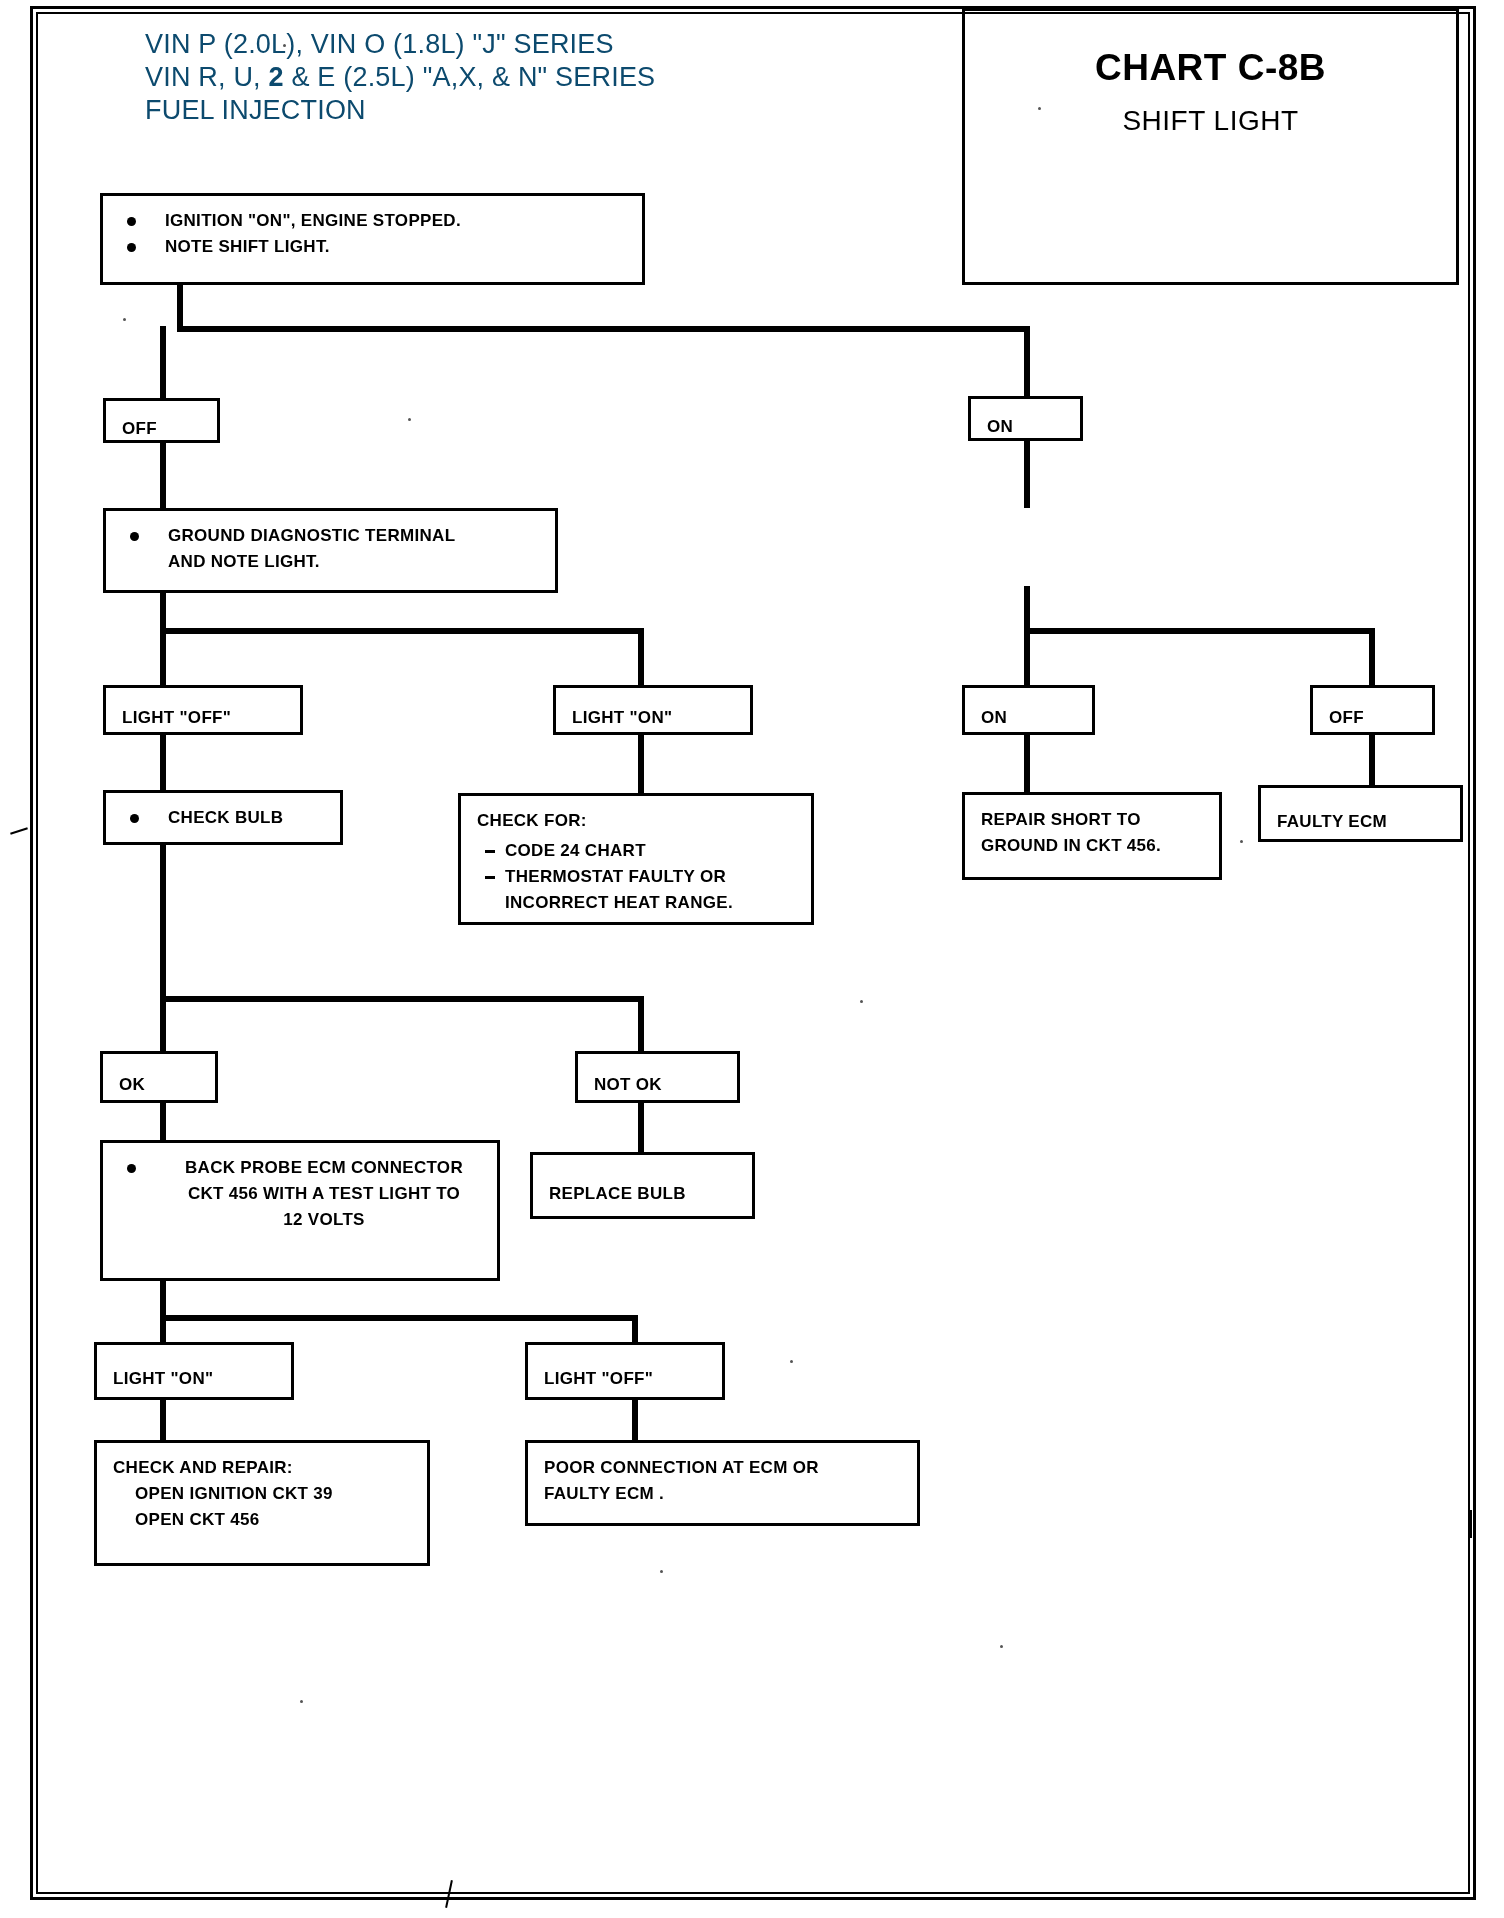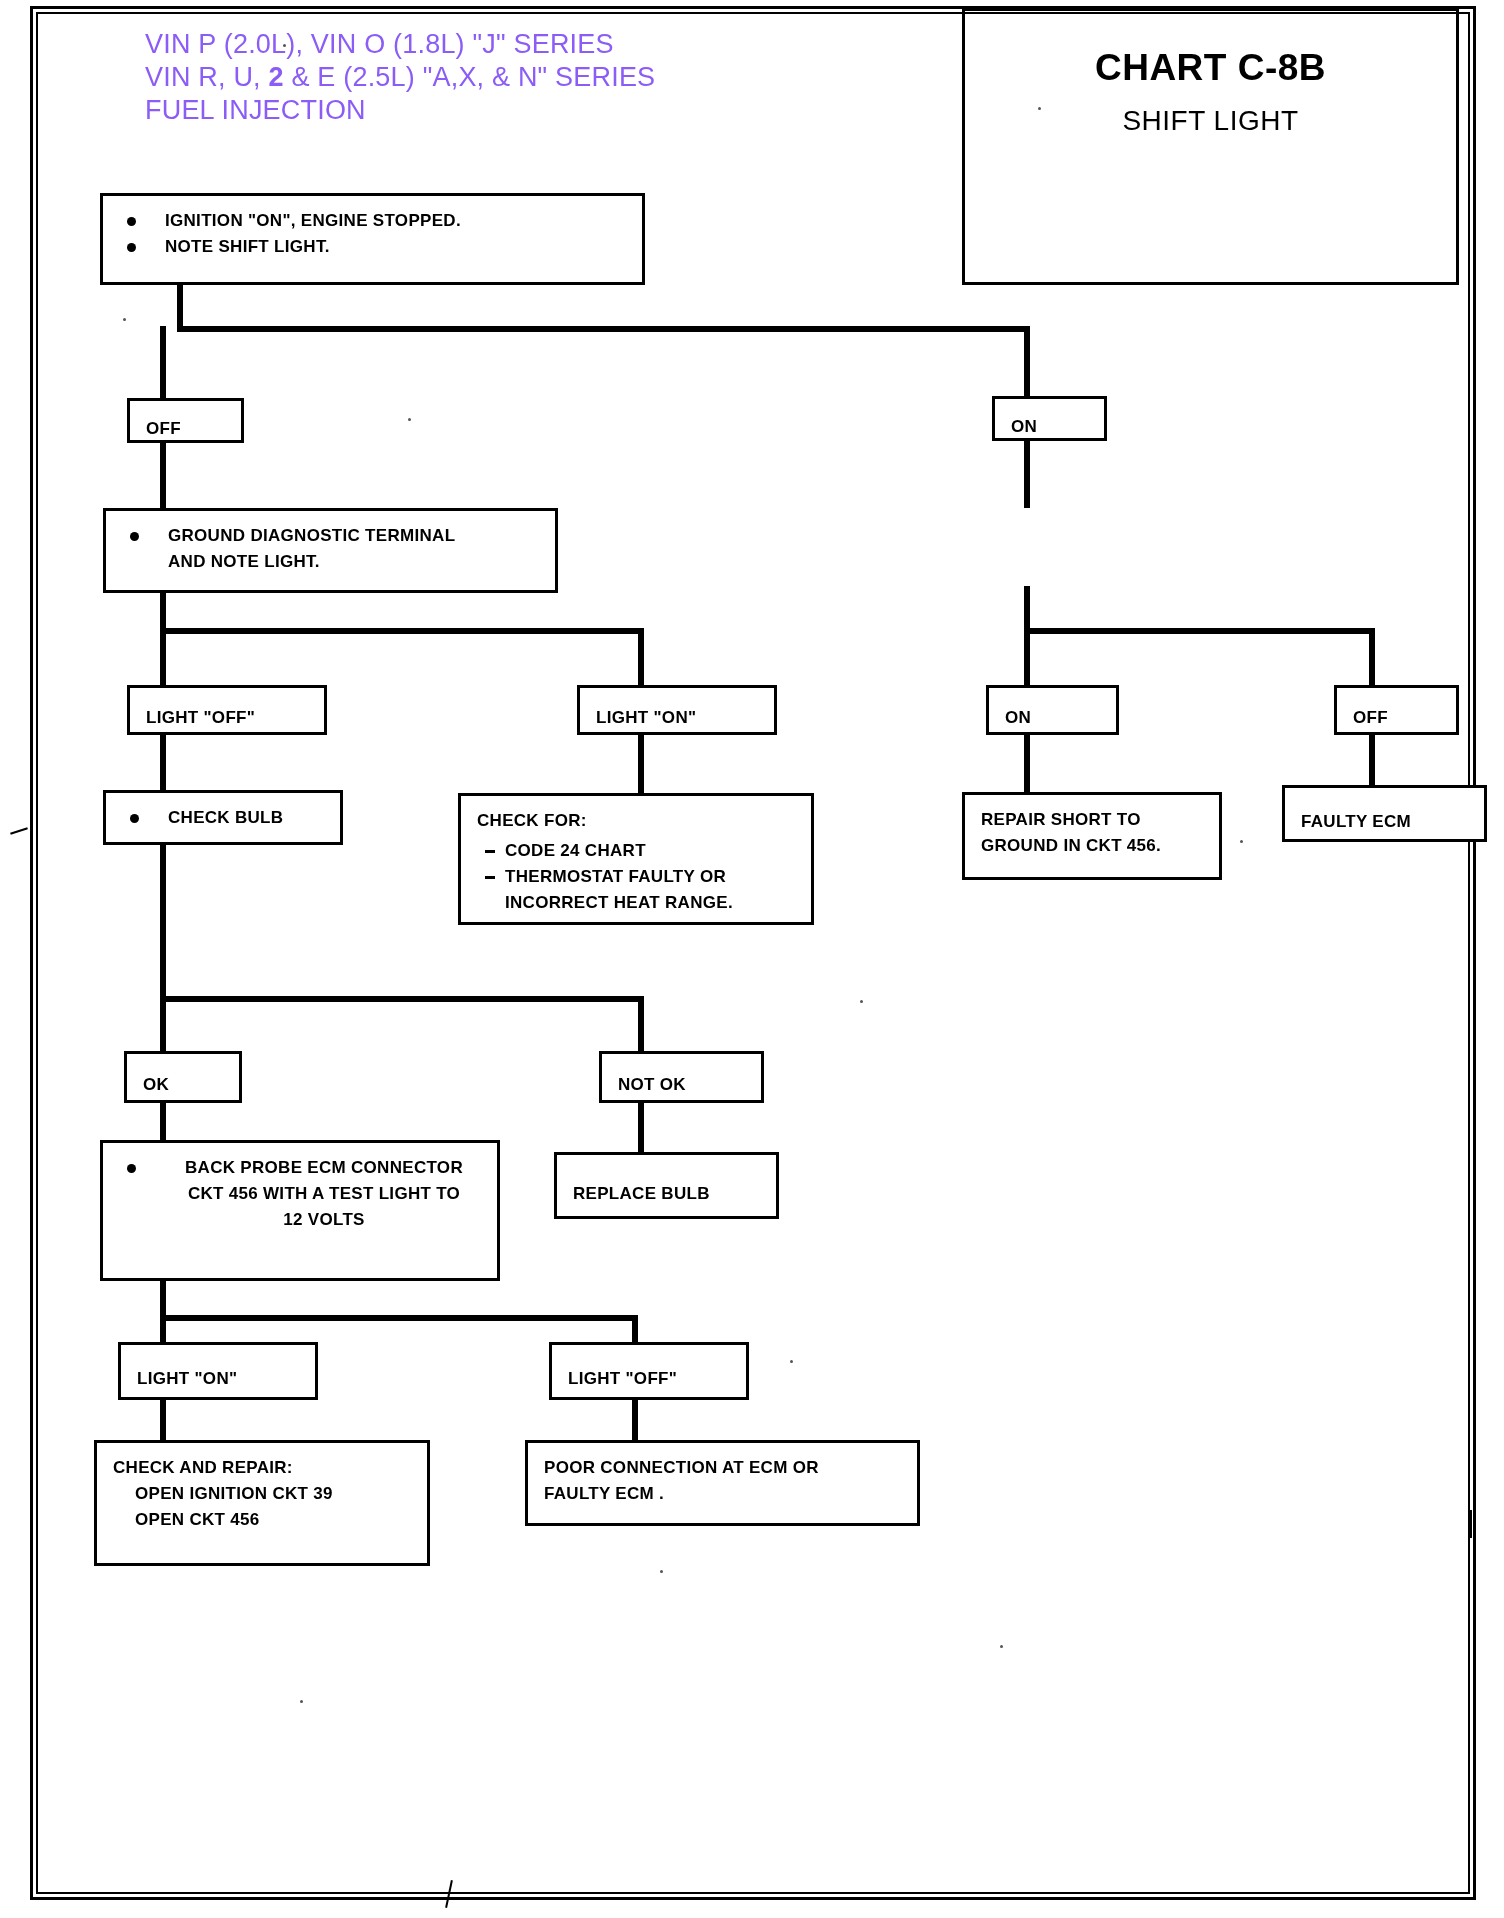--- a/index.html
+++ b/index.html
@@ -39,21 +39,21 @@
   }
 
   
   .header-text {
     position: absolute;
     left: 145px;
     top: 28px;
     width: 640px;
     font-size: 27px;
     line-height: 33px;
-    color: #8b5cf6;
+    color: #0c4a6e;
     letter-spacing: 0.2px;
     font-family: "Liberation Sans", sans-serif;
   }
   .header-text .b { font-weight: bold; }
 
   .title-box {
     position: absolute;
     left: 962px;
     top: 8px;
     width: 497px;
@@ -86,21 +86,20 @@
     line-height: 26px;
     letter-spacing: 0.3px;
     color: #000;
     font-family: "Liberation Sans", sans-serif;
   }
   .node.pad { padding: 12px 14px 10px 18px; }
   .node.leftmid {
     display: flex;
     align-items: center;
     padding: 16px 0 0 16px;
-    margin-left: 24px;
   }
 
   
   .blist { margin: 0; padding: 0; list-style: none; }
   .blist li {
     position: relative;
     padding-left: 44px;
     margin: 0;
     white-space: nowrap;
   }

